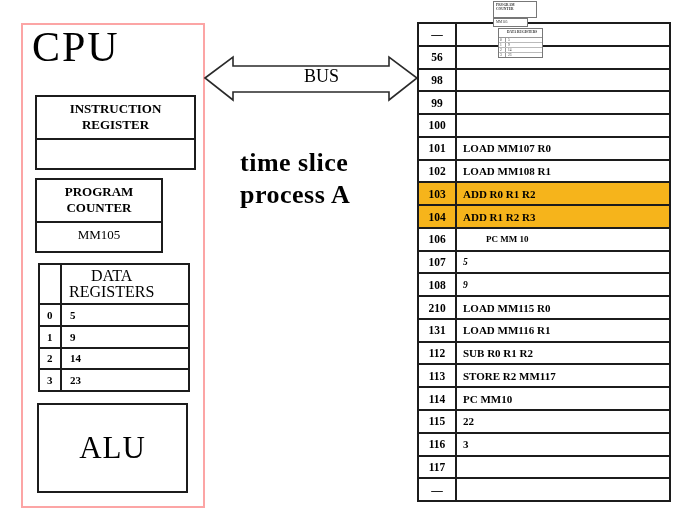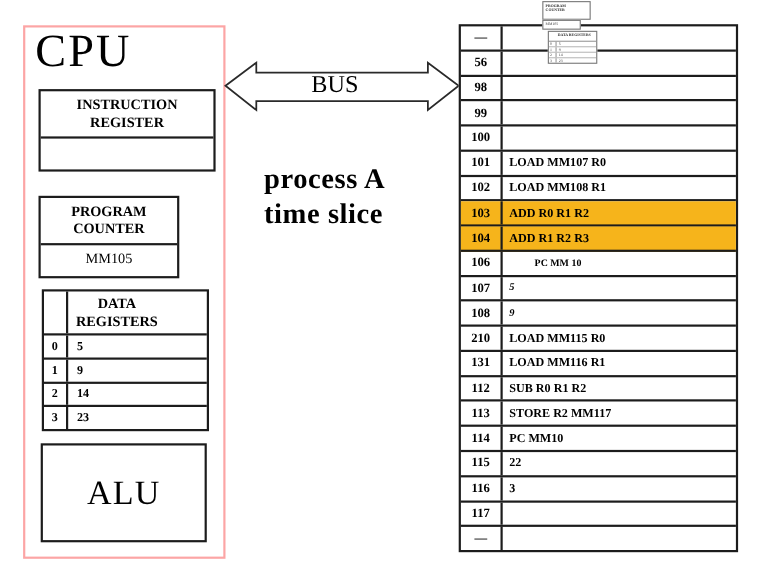--- a/index.html
+++ b/index.html
@@ -9,43 +9,43 @@
   
   .cpu-box { position:absolute; left:21px; top:23px; width:184px; height:485px;
              border:2px solid #fca5a5; background:#fff;text-align:center; }
   .cpu-title { position:absolute; left:9px; top:-2px; font-size:42px; letter-spacing:2px; }
 
   .reg-box { position:absolute; border:2px solid #1c1c1c; background:#fff; }
   .reg-box .reg-label { border-bottom:2px solid #1c1c1c; font-weight:bold; font-size:13px;
                         line-height:16px; padding:4px 5px 3px 5px; height:43px; }
   .reg-box .reg-value { font-size:13px; padding:4px 5px; height:26px; }
 
-  .ir-box { left:12px; top:56px; width:161px; height:75px; }
+  .ir-box { left:12px; top:70px; width:161px; height:75px; }
   .ir-box .reg-value { height:28px; }
   .pc-box { left:12px; top:153px; width:128px; height:75px; }
 
   .dr-table { position:absolute; left:15px; top:238px; width:152px; height:129px;
               border:2px solid #1c1c1c; background:#fff; display:flex; flex-direction:column; }
   .dr-header { display:flex; border-bottom:2px solid #1c1c1c; height:40px; }
   .dr-header .dr-idx { width:22px; border-right:2px solid #1c1c1c; }
-  .dr-header .dr-lab { font-weight:bold; font-size:13px; line-height:16px; padding:3px 0 0 7px; }
+  .dr-header .dr-lab { font-weight:normal; font-size:16px; line-height:16px; padding:3px 0 0 7px; }
   .dr-row { display:flex; flex:1; border-bottom:2px solid #1c1c1c; align-items:center; }
   .dr-row:last-child { border-bottom:none; }
   .dr-row .dr-idx { width:22px; border-right:2px solid #1c1c1c; font-weight:bold; font-size:11px;
                     padding-left:7px; align-self:stretch; display:flex; align-items:center; }
   .dr-row .dr-val { font-weight:bold; font-size:11px; padding-left:8px; }
 
   .alu-box { position:absolute; left:14px; top:378px; width:151px; height:90px;
              border:2px solid #1c1c1c; display:flex; align-items:center; justify-content:center;
              font-size:31px; letter-spacing:1px; }
 
   
   .bus-arrow { position:absolute; left:200px; top:50px; width:222px; height:56px; }
   .bus-label { position:absolute; left:283px; top:64px; width:56px; height:26px;
-               text-align:left; font-size:22px; line-height:25px; z-index:5; }
+               text-align:right; font-size:18px; line-height:25px; z-index:5; }
 
   
   .annotation { position:absolute; left:240px; top:147px; font-weight:bold; font-size:26px;
                 line-height:32px; letter-spacing:0.5px; }
 
   
   .mem-table { position:absolute; left:417px; top:22px; width:254px; height:480px;
                border:2px solid #1c1c1c; background:#fff; display:flex; flex-direction:column; }
   .mem-row { display:flex; flex:1; border-bottom:2px solid #1c1c1c; min-height:0; }
   .mem-row:last-child { border-bottom:none; }
@@ -122,22 +122,22 @@
       <span>ALU</span>
     </div>
   </div>
 
   <svg class="bus-arrow" viewBox="0 0 222 56" width="222" height="56">
     <polygon points="5,28 33,7 33,16 189,16 189,7 217,28 189,50 189,42 33,42 33,50" fill="#ffffff" stroke="#2a2a2a" stroke-width="1.6" stroke-linejoin="miter"></polygon>
   </svg>
   <div class="bus-label">BUS</div>
 
   <div class="annotation">
+    <div>time slice</div>
     <div>process A</div>
-    <div>time slice</div>
   </div>
 
   <div class="mem-table">
     <div class="mem-row">
       <div class="mem-addr">—</div>
       <div class="mem-content"></div>
     </div>
     <div class="mem-row">
       <div class="mem-addr">56</div>
       <div class="mem-content"></div>

